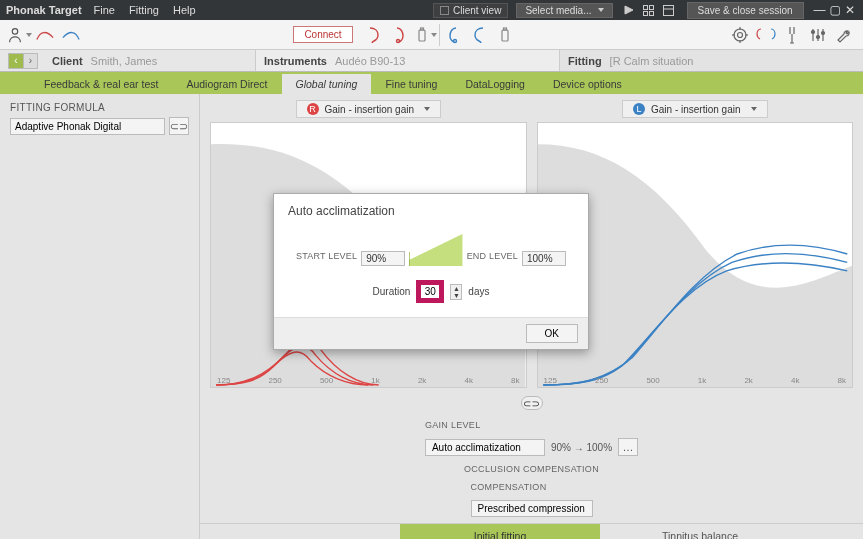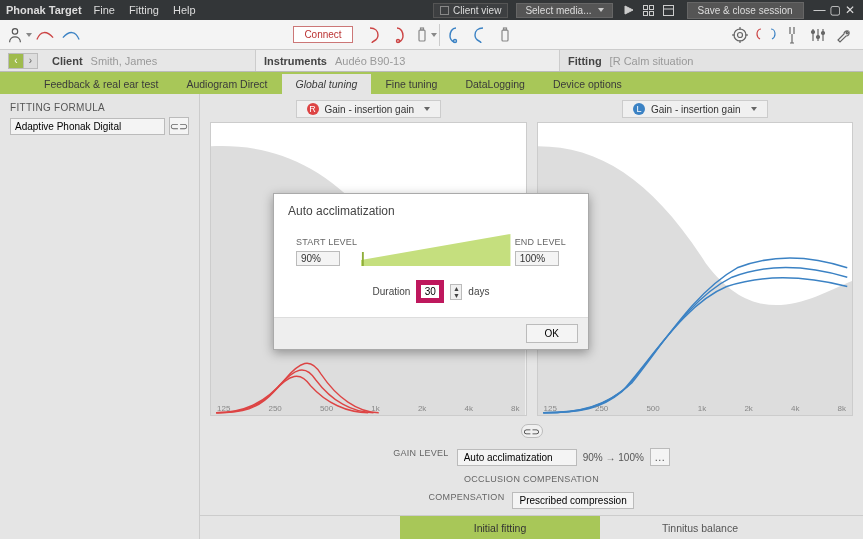--- a/index.html
+++ b/index.html
@@ -56,37 +56,37 @@
   .chart-title .dot { width:12px; height:12px; border-radius:50%; display:flex; align-items:center; justify-content:center; font-size:9px; color:#fff; }
   .chart-title .dot.red { background:#d44; }
   .chart-title .dot.blue { background:#3b82c4; }
   .chart-title .tri { width:0;height:0;border-left:3px solid transparent;border-right:3px solid transparent;border-top:4px solid #666; margin-left:4px; }
   .chart-box { width:100%; flex:1; background:#fff; border:1px solid #ccc; position:relative; overflow:hidden; }
   .chart-box svg { width:100%; height:100%; }
   .axis-labels { position:absolute; bottom:2px; left:0; right:0; display:flex; justify-content:space-between; padding:0 6px; font-size:8px; color:#888; }
 
   .controls { padding:8px 0 6px 0; display:flex; flex-direction:column; align-items:center; gap:8px; position:relative; }
   .controls .mid-link2 { width:22px;height:14px;border:1px solid #bbb;background:#f0f0f0;border-radius:8px; display:flex;align-items:center;justify-content:center; font-size:10px; margin-bottom:2px; }
-  .ctrl-group { display:flex; flex-direction:row; gap:8px; align-items:flex-start; }
+  .ctrl-group { display:flex; flex-direction:column; gap:8px; align-items:flex-start; }
   .ctrl-label { font-size:9px; color:#666; letter-spacing:0.3px; }
   .ctrl-row { display:flex; align-items:center; gap:6px; }
   .ctrl-select { font-size:10px; padding:2px 6px; background:#f4f4f4; border:1px solid #bbb; min-width:120px; }
   .ctrl-small { font-size:10px; color:#555; }
   .ctrl-btn { width:20px;height:18px;border:1px solid #bbb;background:#f4f4f4;display:flex;align-items:center;justify-content:center;cursor:pointer;font-size:11px;color:#555; }
   
   .bottom-tabs { height:24px; display:flex; background:#e5e5e5; border-top:1px solid #ccc; }
   .bottom-tabs .btab { flex:1; max-width:200px; text-align:center; line-height:24px; font-size:10.5px; cursor:pointer; color:#555; }
   .bottom-tabs .btab.active { background:#a8c758; color:#333; }
   
   
   .dialog { position:absolute; left:273px; top:193px; width:316px; background:#fff; box-shadow:0 3px 10px rgba(0,0,0,0.35); border:1px solid #aaa; z-index:10; }
   .dialog .d-title { padding:10px 14px 8px 14px; font-size:12px; color:#444; }
   .dialog .d-body { padding:6px 22px 14px 22px; }
   .dialog .levels { display:flex; align-items:flex-end; gap:4px; margin-bottom:14px; }
-  .dialog .lvl-col { display:flex; flex-direction:column; gap:4px; align-items:flex-start;text-align:right; }
+  .dialog .lvl-col { display:flex; gap:4px; align-items:flex-start;text-align:right; }
   .dialog .lvl-label { font-size:9px; color:#666; letter-spacing:0.2px; }
   .dialog .lvl-select { font-size:10px; padding:1px 4px; border:1px solid #bbb; background:#f4f4f4; width:44px; display:flex; align-items:center; justify-content:space-between; }
   .dialog .wedge { flex:1; height:34px; }
   .dialog .wedge svg { width:100%; height:100%; }
   .dialog .duration-row { display:flex; align-items:center; justify-content:center; gap:6px; font-size:10px; color:#444; }
   .dialog .dur-input { width:28px; border:5px solid #be185d; text-align:center; padding:1px 2px; font-size:10px; }
   .dialog .spinner { display:flex; flex-direction:column; border:1px solid #bbb; }
   .dialog .spinner span { width:10px; height:7px; font-size:7px; line-height:7px; text-align:center; background:#f0f0f0; cursor:pointer; }
   .dialog .d-footer { background:#eee; padding:6px 10px; text-align:right; border-top:1px solid #ddd; }
   .dialog .ok-btn { background:#f4f4f4; border:1px solid #bbb; padding:3px 18px; font-size:10px; cursor:pointer; }

